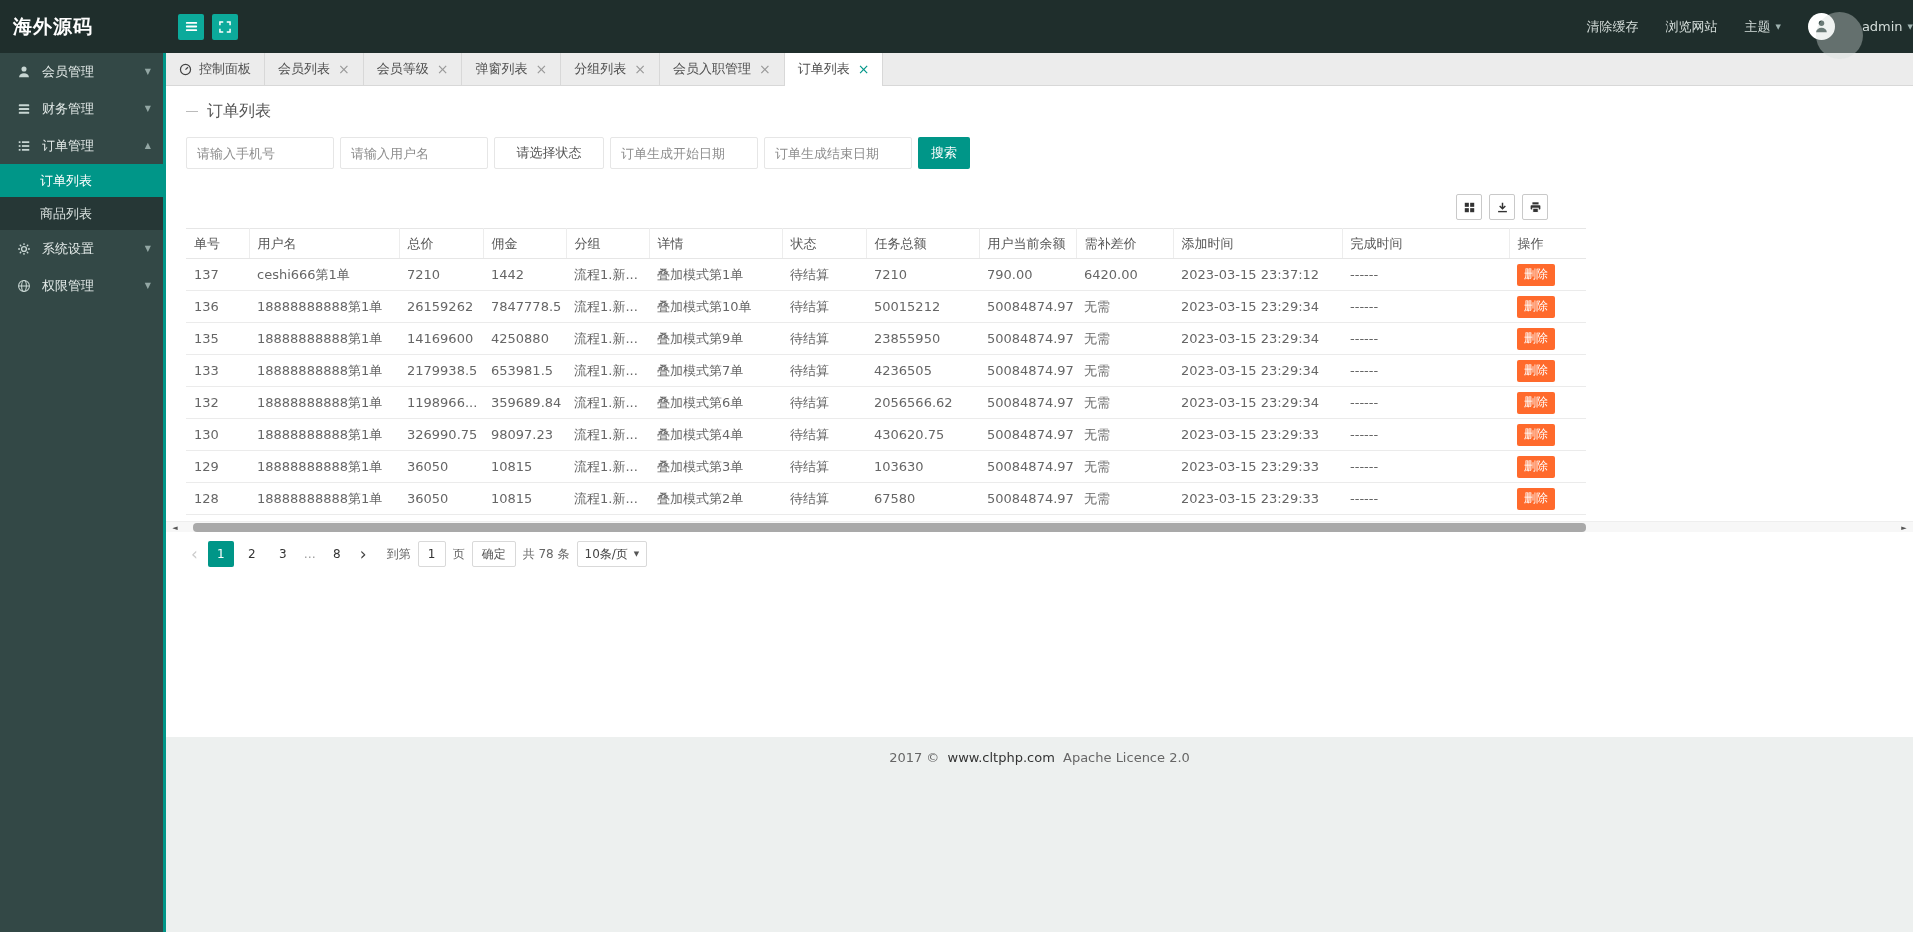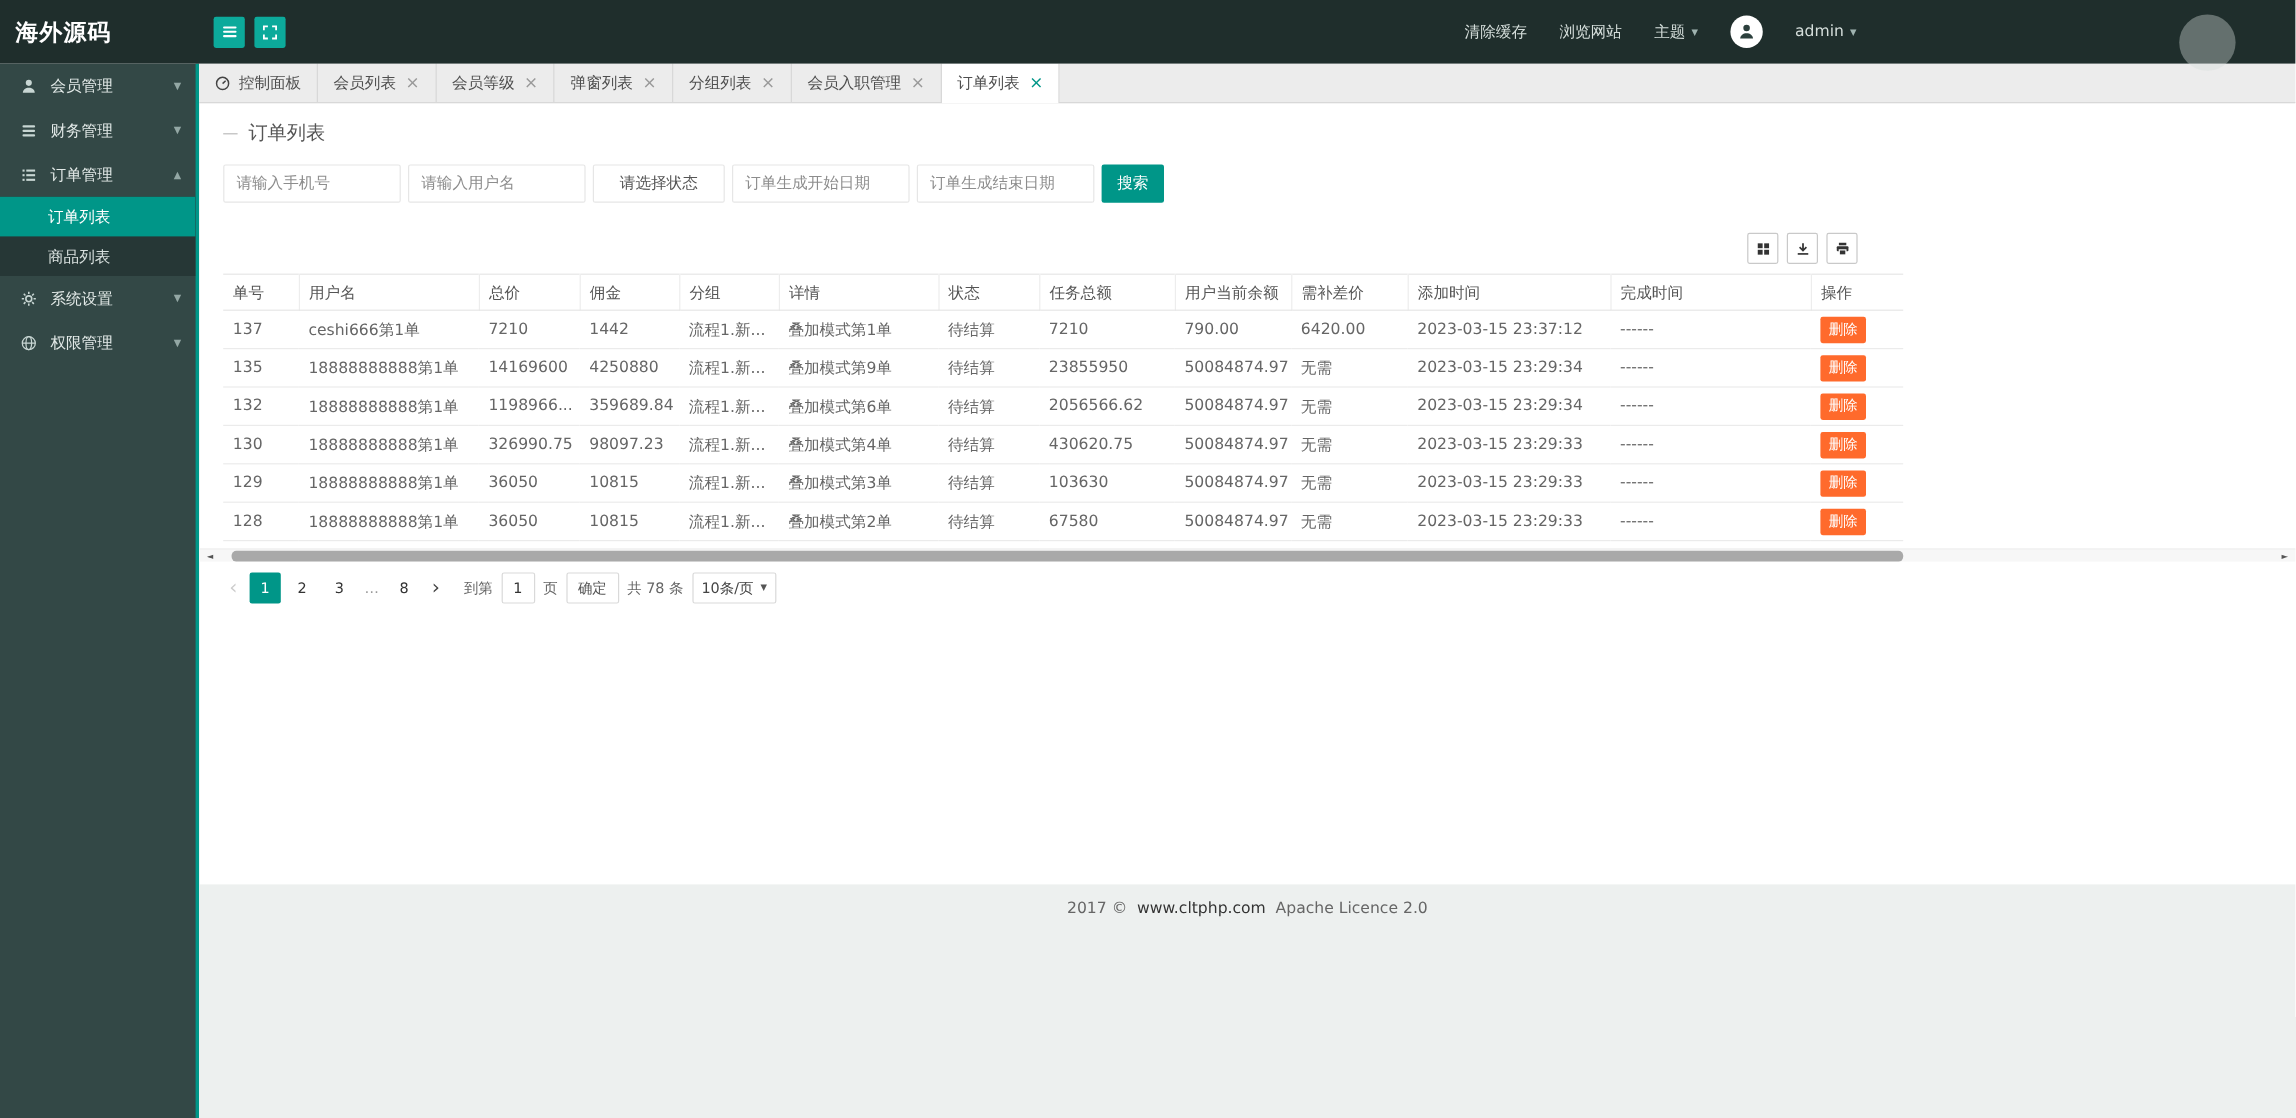--- a/index.html
+++ b/index.html
@@ -6,21 +6,21 @@
   *{margin:0;padding:0;box-sizing:border-box}
   html,body{width:1913px;height:932px;overflow:hidden}
   body{font-family:"DejaVu Sans","Liberation Sans",sans-serif;font-size:13px;background:#fff;color:#333}
   .app{display:flex;flex-direction:column;width:100%;height:100%}
 
   
   .topbar{flex:0 0 53px;background:#1f2e2c;display:flex;align-items:center;position:relative;z-index:30}
   .logo{width:163px;padding-left:13px;color:#fff;font-size:19px;font-weight:700;letter-spacing:1px;white-space:nowrap}
   .top-btns{display:flex;gap:8px;margin-left:15px}
   .top-btn{width:26px;height:26px;border:none;border-radius:2px;background:var(--topbtn);color:#fff;display:flex;align-items:center;justify-content:center;cursor:pointer}
-  .topbar-right{margin-left:auto;display:flex;align-items:center;gap:27px;padding-right:366px;color:#d5dedb;font-size:13px;white-space:nowrap}
+  .topbar-right{margin-left:auto;display:flex;align-items:center;gap:27px;color:#d5dedb;font-size:13px;white-space:nowrap}
   .top-link{cursor:pointer;display:flex;align-items:center}
   .caret{font-size:7px;margin-left:5px;color:#9fb3b0}
   .avatar{width:27px;height:27px;border-radius:50%;background:#fff;color:#2c403d;display:flex;align-items:center;justify-content:center;cursor:pointer}
   .ghost-avatar{position:absolute;right:50px;top:12px;width:47px;height:47px;border-radius:50%;background:rgba(213,222,219,.38);z-index:40;pointer-events:none}
 
   
   .body{flex:1;display:flex;min-height:0}
   .sidebar{flex:0 0 166px;background:#334846;border-right:3px solid var(--accent);color:#dfe7e5;overflow:hidden}
   .menu-item{height:37px;display:flex;align-items:center;padding:0 12px 0 17px;cursor:pointer;font-size:13px;color:#e3eae8}
   .mi-icon{width:16px;display:flex;margin-right:9px;color:#c8d6d3}
@@ -310,28 +310,58 @@
                   <td>叠加模式第1单</td>
                   <td>待结算</td>
                   <td>7210</td>
                   <td>790.00</td>
                   <td>6420.00</td>
                   <td>2023-03-15 23:37:12</td>
                   <td>------</td>
                   <td><button class="delete-btn">删除</button></td>
                 </tr>
                 <tr>
+                  <td>136</td>
+                  <td>18888888888第1单</td>
+                  <td>26159262</td>
+                  <td>7847778.5</td>
+                  <td>流程1.新...</td>
+                  <td>叠加模式第10单</td>
+                  <td>待结算</td>
+                  <td>50015212</td>
+                  <td>50084874.97</td>
+                  <td>无需</td>
+                  <td>2023-03-15 23:29:34</td>
+                  <td>------</td>
+                  <td><button class="delete-btn">删除</button></td>
+                </tr>
+                <tr>
                   <td>135</td>
                   <td>18888888888第1单</td>
                   <td>14169600</td>
                   <td>4250880</td>
                   <td>流程1.新...</td>
                   <td>叠加模式第9单</td>
                   <td>待结算</td>
                   <td>23855950</td>
+                  <td>50084874.97</td>
+                  <td>无需</td>
+                  <td>2023-03-15 23:29:34</td>
+                  <td>------</td>
+                  <td><button class="delete-btn">删除</button></td>
+                </tr>
+                <tr>
+                  <td>133</td>
+                  <td>18888888888第1单</td>
+                  <td>2179938.5</td>
+                  <td>653981.5</td>
+                  <td>流程1.新...</td>
+                  <td>叠加模式第7单</td>
+                  <td>待结算</td>
+                  <td>4236505</td>
                   <td>50084874.97</td>
                   <td>无需</td>
                   <td>2023-03-15 23:29:34</td>
                   <td>------</td>
                   <td><button class="delete-btn">删除</button></td>
                 </tr>
                 <tr>
                   <td>132</td>
                   <td>18888888888第1单</td>
                   <td>1198966...</td>

